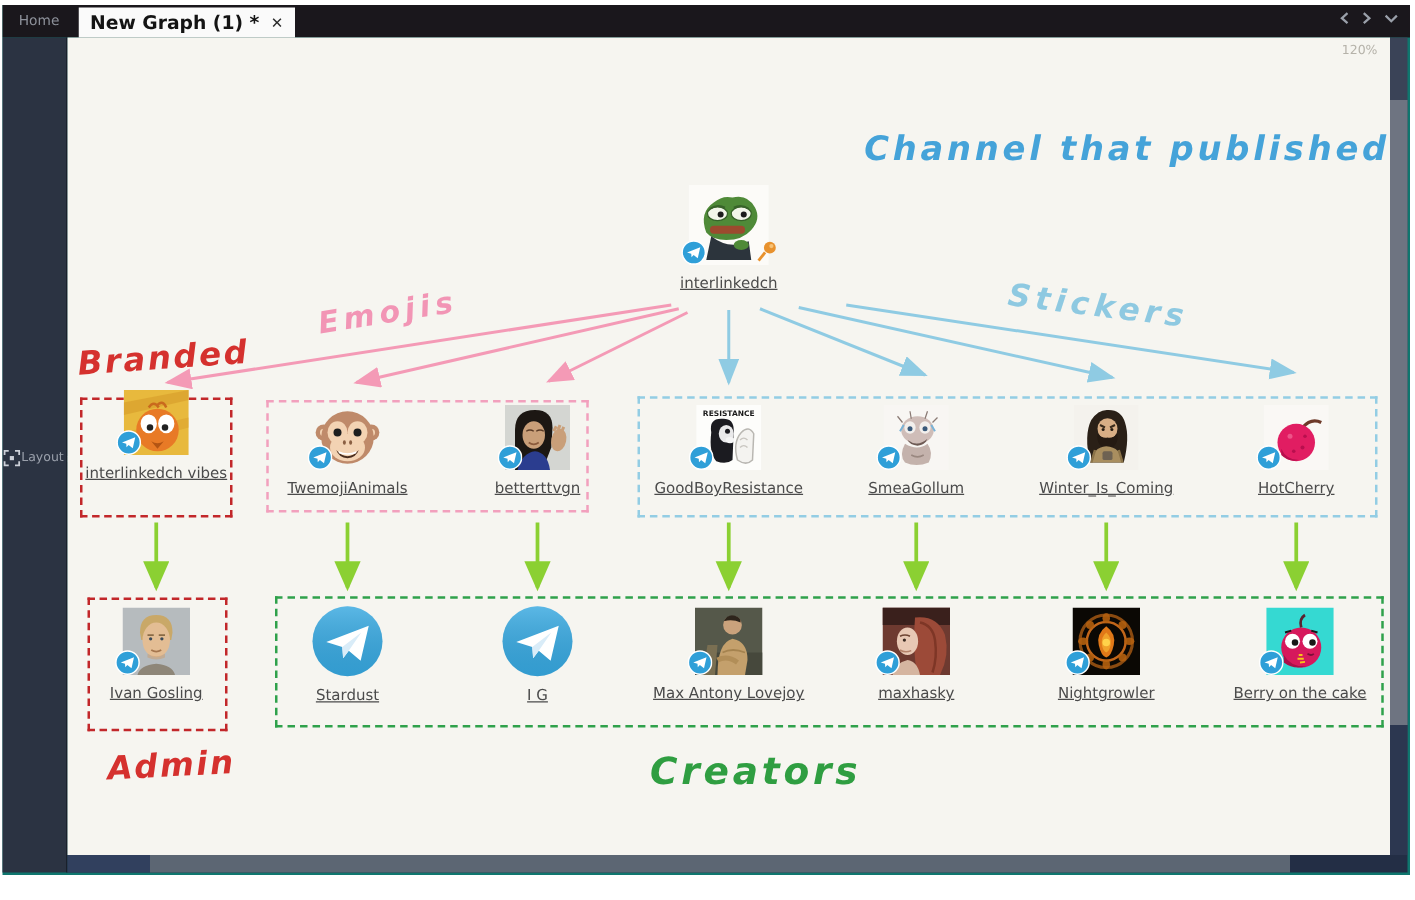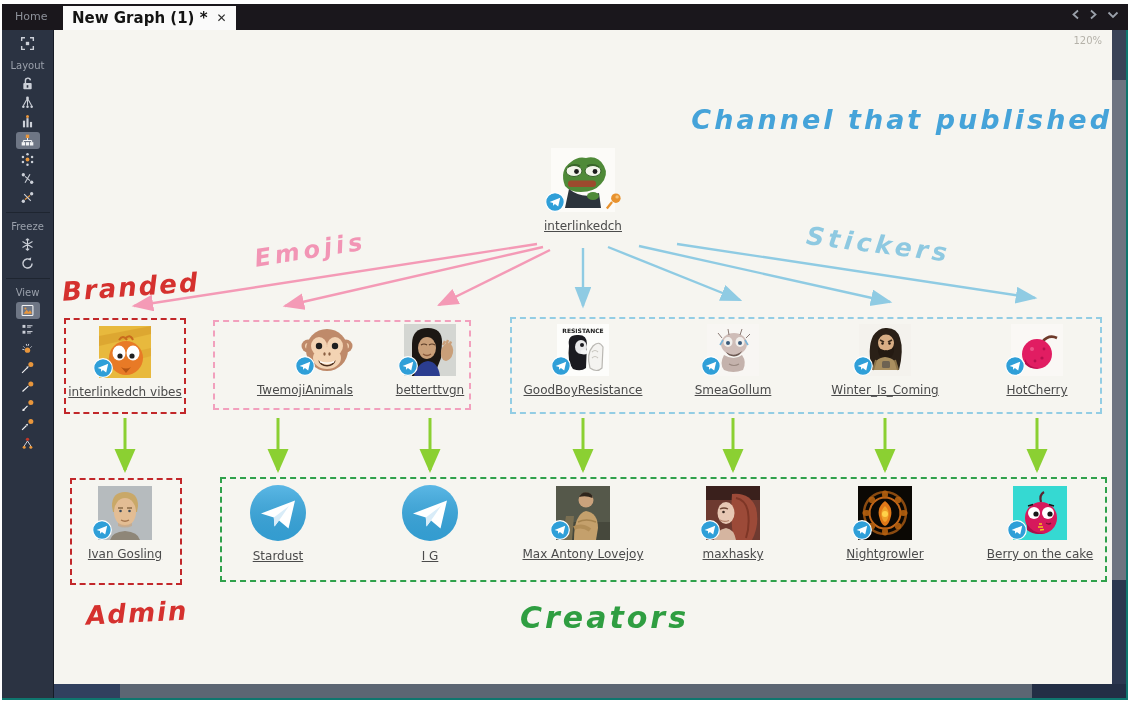--- a/index.html
+++ b/index.html
@@ -10,21 +10,21 @@
   
   .topbar { position:absolute; left:0; top:0; width:100%; height:26px; background:#1a171c; }
   .home-label { position:absolute; left:13px; top:6px; color:#8d919a; font-size:11px; }
   .tab { position:absolute; left:61px; top:2px; height:24px; background:#fafafa; display:flex; align-items:center; padding:0 9px; gap:9px; cursor:default; }
   .tab-title { font-size:15px; font-weight:bold; color:#141414; white-space:nowrap; }
   .tab-close { font-size:12px; color:#2a2a2a; line-height:1; }
   .chevrons { position:absolute; right:9px; top:5px; display:flex; gap:9px; align-items:center; }
   .chev svg { display:block; }
 
   
-  .sidebar { position:absolute; left:0; top:26px; width:52px; height:668px; background:#2b3342; border-right:1px solid #161b25; display:flex; flex-direction:column; align-items:center; }
+  .sidebar { position:absolute; left:0; top:26px; width:52px; height:668px; background:#2b3342; border-right:1px solid #161b25; display:flex; flex-direction:row; align-items:center; }
   .side-label { color:#9aa0ab; font-size:10px; margin:7px 0 3px; width:100%; text-align:center; }
   .icon-btn { width:24px; height:17px; display:flex; align-items:center; justify-content:center; margin:1px 0; border-radius:3px; cursor:pointer; }
   .icon-btn.selected { background:#6e7685; }
   .side-divider { width:44px; height:1px; background:#1e2530; margin:5px 0 1px; }
   .fit-btn { margin-top:5px; }
 
   
   .canvas { position:absolute; left:52px; top:26px; width:1058px; height:654px; background:#f6f5f0; overflow:hidden; }
   .zoom-label { position:absolute; top:5px; right:10px; font-size:10px; color:#b5b2a9; }
   .arrows { position:absolute; left:0; top:0; pointer-events:none; }
@@ -321,42 +321,42 @@
             </svg>
           <svg class="pin" viewBox="0 0 20 20">
             <path d="M8.5 11.5 L3 18.5" stroke="#e8922e" stroke-width="2.4" fill="none"></path>
             <circle cx="12.5" cy="7.5" r="5" fill="#e8922e"></circle>
             <circle cx="13.8" cy="6.2" r="1.8" fill="#f7c276"></circle>
           </svg>
         </span>
         <div class="node-label">interlinkedch</div>
       </div>
 
-      <div class="node" style="left:-4px; top:296px; width:150px;">
+      <div class="node" style="left:-4px; top:282px; width:150px;">
         <span class="avatar-wrap">
           <svg class="avatar" width="52" height="52" viewBox="0 0 52 52">
             <rect width="52" height="52" fill="#e8b93d"></rect>
             <path d="M0 10 L52 0 L52 8 L0 20 Z" fill="#d99f2c" opacity="0.7"></path>
             <path d="M0 34 L52 22 L52 30 L0 44 Z" fill="#d99f2c" opacity="0.5"></path>
             <circle cx="27" cy="32" r="17" fill="#e87a26"></circle>
             <path d="M20 14 Q24 8 28 14 M26 13 Q31 7 34 14" stroke="#c96a1d" stroke-width="2" fill="none"></path>
             <ellipse cx="20" cy="27" rx="6.5" ry="7.5" fill="#ffffff"></ellipse>
             <ellipse cx="34" cy="27" rx="6.5" ry="7.5" fill="#ffffff"></ellipse>
             <circle cx="21" cy="30" r="2.6" fill="#222222"></circle>
             <circle cx="33" cy="30" r="2.6" fill="#222222"></circle>
             <path d="M22 41 Q27 44 32 41 L27 47 Z" fill="#b35413"></path>
           </svg>
           <svg class="badge">
               <use href="#tg-badge"></use>
             </svg>
         </span>
         <div class="node-label">interlinkedch vibes</div>
       </div>
 
-      <div class="node" style="left:149px; top:294px; width:150px;text-align:right;">
+      <div class="node" style="left:149px; top:294px; width:150px;">
         <span class="avatar-wrap">
           <svg class="avatar" width="52" height="52" viewBox="0 0 52 52">
             <rect width="52" height="52" fill="#f6f5f0"></rect>
             <circle cx="7" cy="22" r="6.5" fill="#bf8a6a"></circle>
               <circle cx="7" cy="22" r="3" fill="#f3d3b3"></circle>
             <circle cx="45" cy="22" r="6.5" fill="#bf8a6a"></circle>
               <circle cx="45" cy="22" r="3" fill="#f3d3b3"></circle>
             <circle cx="26" cy="26" r="21" fill="#bf8a6a"></circle>
             <ellipse cx="18" cy="22" rx="8" ry="9" fill="#f3d3b3"></ellipse>
             <ellipse cx="34" cy="22" rx="8" ry="9" fill="#f3d3b3"></ellipse>

